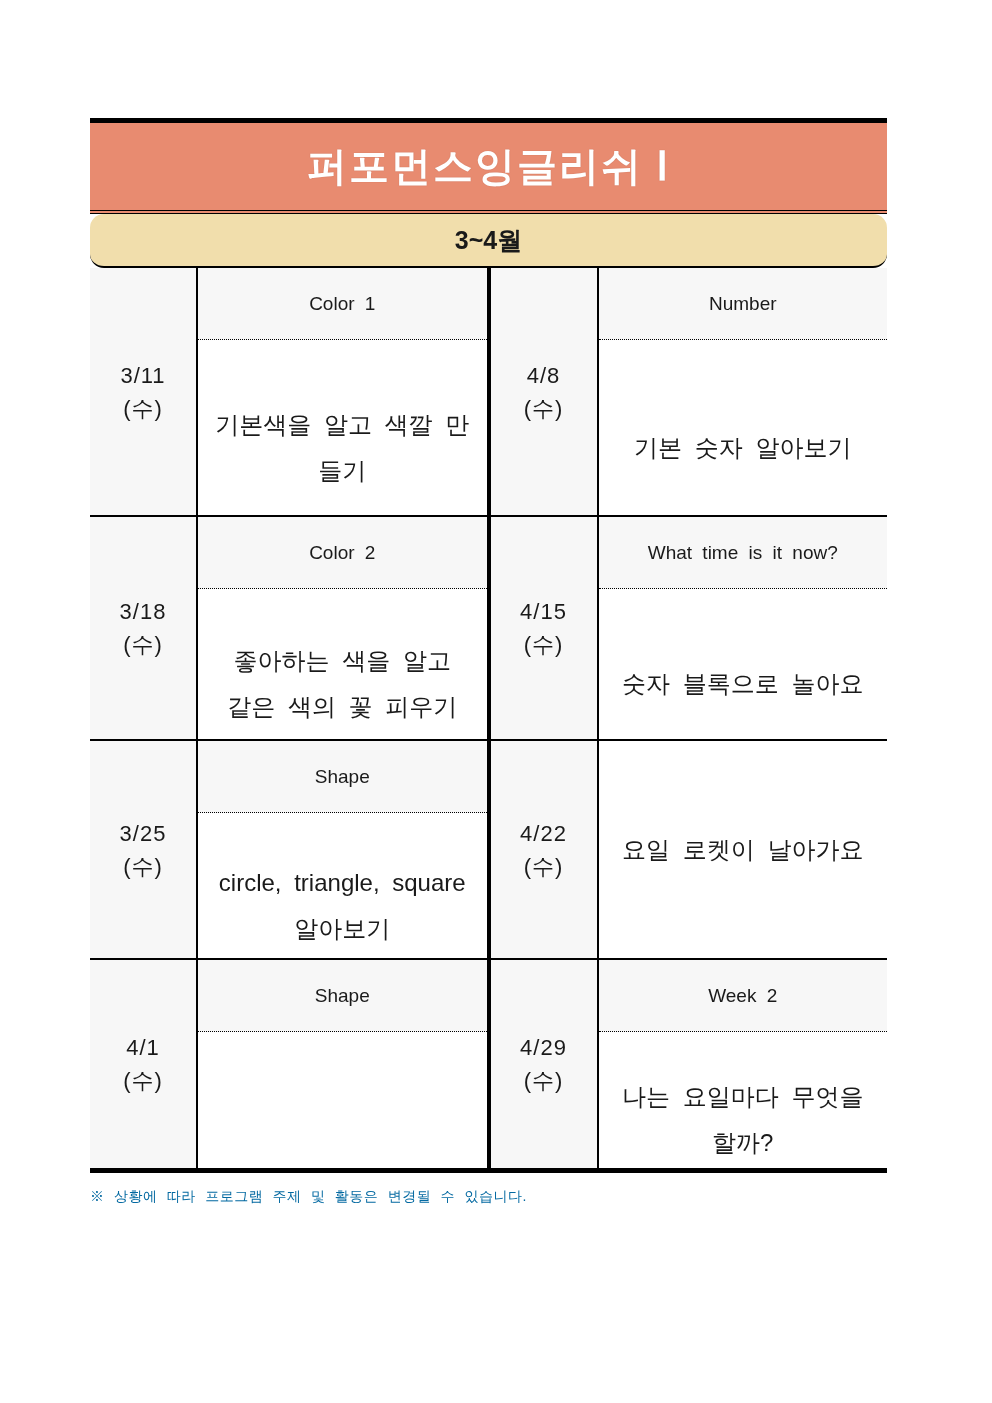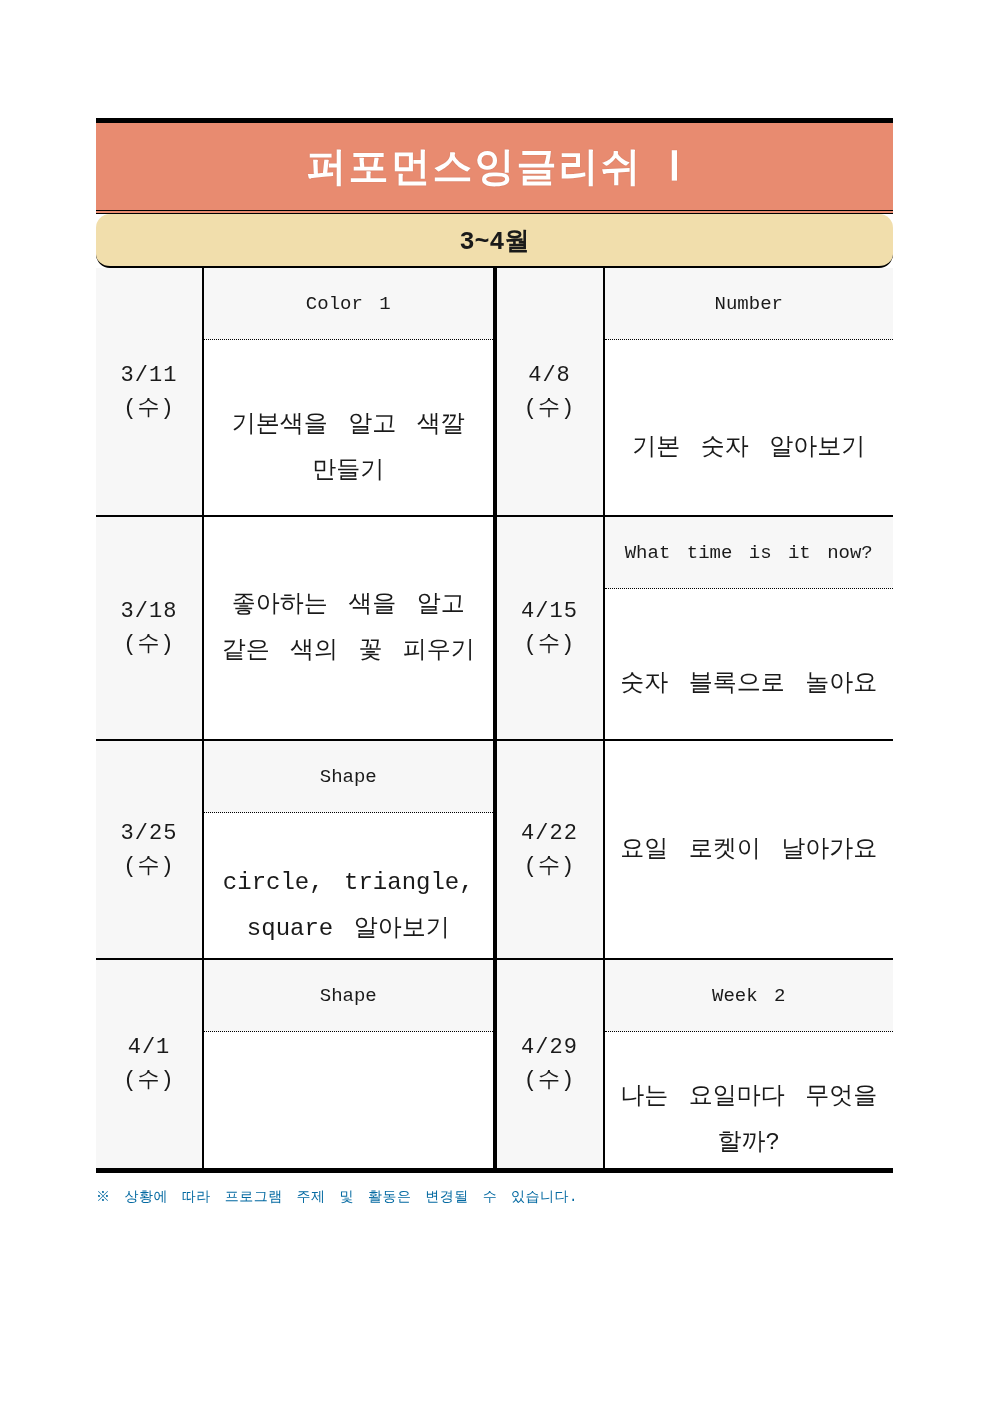--- a/index.html
+++ b/index.html
@@ -1,18 +1,18 @@
 <!DOCTYPE html>
 <html><head>
 <meta charset="utf-8">
 <style>
   * { margin:0; padding:0; box-sizing:border-box; }
   html,body { width:992px; height:1403px; background:#ffffff;
               font-family:"Liberation Sans", sans-serif; color:#1a1a1a; }
-  .doc { position:absolute; left:96px; top:118px; width:797px;font-family:Liberation Mono, monospace; }
+  .doc { position:absolute; left:90px; top:118px; width:797px; }
 
   
   .band-title {
     height:96px; background:#E88B70;
     border-top:5px solid #000;
     border-bottom:4px double #000;
     display:flex; align-items:center; justify-content:center;
   }
   .band-title .t {
     color:#ffffff; font-size:40px; font-weight:bold; letter-spacing:2px;
@@ -84,20 +84,21 @@
           <div class="lesson-desc">기본색을 알고 색깔 만들기</div>
         </div>
       </div>
 
       <div class="row r2">
         <div class="date-cell">
           <span>3/18</span>
           <span>(수)</span>
         </div>
         <div class="content-cell">
+          <div class="lesson-title">Color 2</div>
           <div class="lesson-desc">좋아하는 색을 알고
 같은 색의 꽃 피우기</div>
         </div>
       </div>
 
       <div class="row r3">
         <div class="date-cell">
           <span>3/25</span>
           <span>(수)</span>
         </div>

